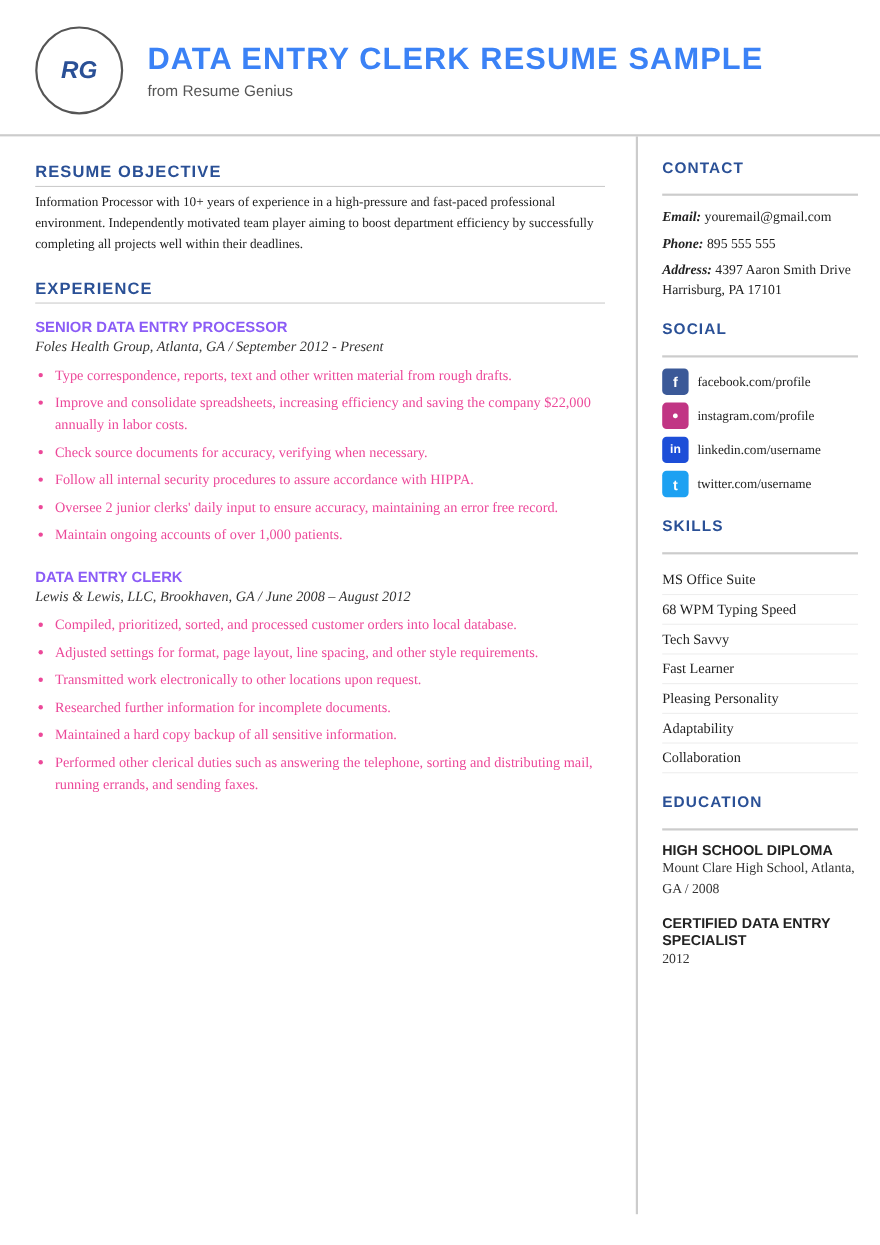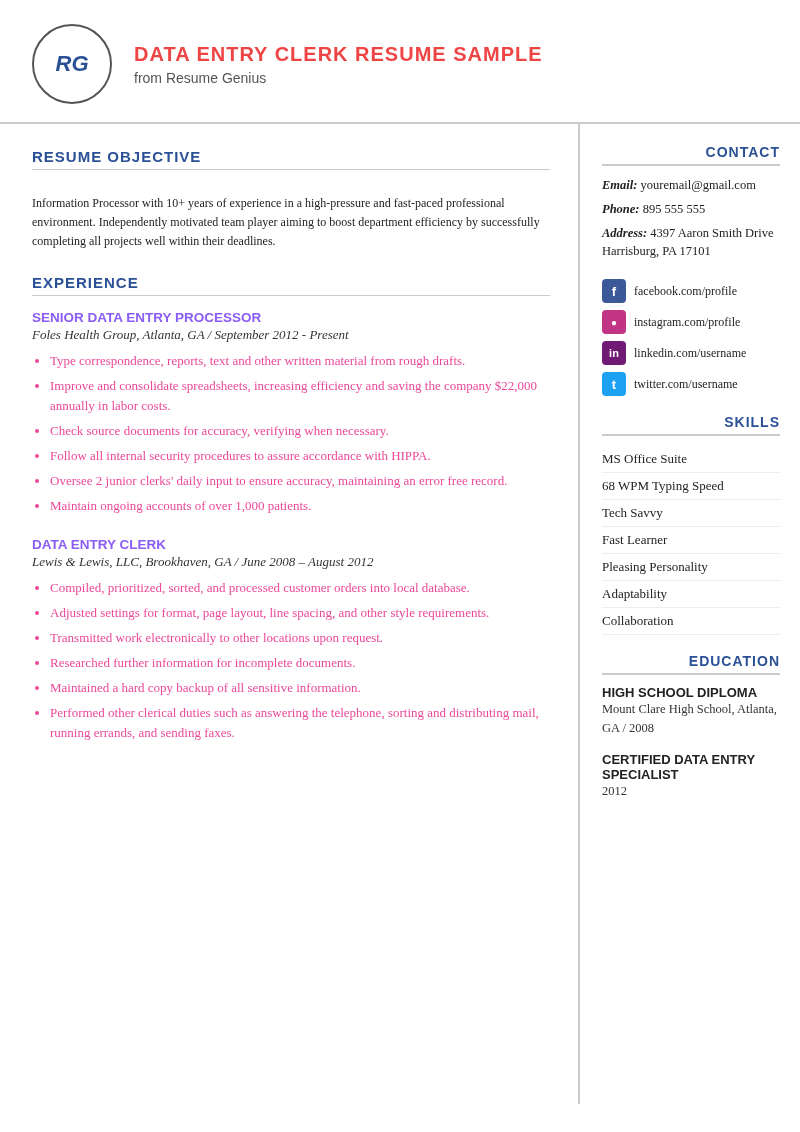--- a/index.html
+++ b/index.html
@@ -29,23 +29,23 @@
       justify-content: center;
       font-size: 22px;
       font-weight: bold;
       color: #2a5096;
       margin-right: 22px;
       flex-shrink: 0;
       font-family: Arial, sans-serif;
       font-style: italic;
     }
     .header-text h1 {
-      font-size: 20px;
-      font-weight: bold;
-      color: #ef4444;
+      font-size: 28px;
+      font-weight: bold;
+      color: #3b82f6;
       font-family: Arial, sans-serif;
       letter-spacing: 1px;
     }
     .header-text p {
       font-size: 14px;
       color: #555;
       margin-top: 4px;
       font-family: Arial, sans-serif;
     }
 
@@ -69,21 +69,21 @@
       flex-shrink: 0;
     }
 
     
     .section-title {
       font-size: 15px;
       font-weight: bold;
       color: #2a5096;
       text-transform: uppercase;
       letter-spacing: 1px;
-      margin-bottom: 24px;
+      margin-bottom: 4px;
       font-family: Arial, sans-serif;
       border-bottom: 1px solid #ccc;
       padding-bottom: 4px;
     }
 
     
     .objective-section {
       margin-bottom: 22px;
     }
     .objective-text {
@@ -126,23 +126,22 @@
       margin-bottom: 18px;
     }
     .right-section-title {
       font-size: 14px;
       font-weight: bold;
       color: #2a5096;
       text-transform: uppercase;
       letter-spacing: 1px;
       font-family: Arial, sans-serif;
       border-bottom: 2px solid #ccc;
-      padding-bottom: 4px;
+      padding-bottom: 16px;
       margin-bottom: 10px;
-      text-align: right;
     }
     .contact-item {
       font-size: 12.5px;
       margin-bottom: 5px;
       color: #222;
       line-height: 1.5;
     }
     .contact-label {
       font-weight: bold;
       font-style: italic;
@@ -168,21 +167,21 @@
       justify-content: center;
       margin-right: 8px;
       flex-shrink: 0;
       color: #fff;
       font-size: 13px;
       font-weight: bold;
       font-family: Arial, sans-serif;
     }
     .fb-icon { background: #3b5998; }
     .ig-icon { background: #c13584; }
-    .li-icon { background: #701a75; }
+    .li-icon { background: #1d4ed8; }
     .tw-icon { background: #1da1f2; }
 
     
     .skills-section {
       margin-bottom: 18px;
     }
     .skill-item {
       font-size: 13px;
       color: #222;
       padding: 5px 0;
@@ -276,20 +275,21 @@
         <span class="contact-label">Phone:</span>
         <span> <span>895 555 555</span></span>
       </div>
       <div class="contact-item">
         <span class="contact-label">Address:</span>
         <span> <span>4397 Aaron Smith Drive Harrisburg, PA 17101</span></span>
       </div>
     </div>
 
     <div class="social-section">
+      <div class="right-section-title">SOCIAL</div>
       <div class="social-item">
         <div class="social-icon fb-icon">f</div>
         <span>facebook.com/profile</span>
       </div>
       <div class="social-item">
         <div class="social-icon ig-icon" style="font-size:10px;">●</div>
         <span>instagram.com/profile</span>
       </div>
       <div class="social-item">
         <div class="social-icon li-icon" style="font-size:11px;">in</div>

